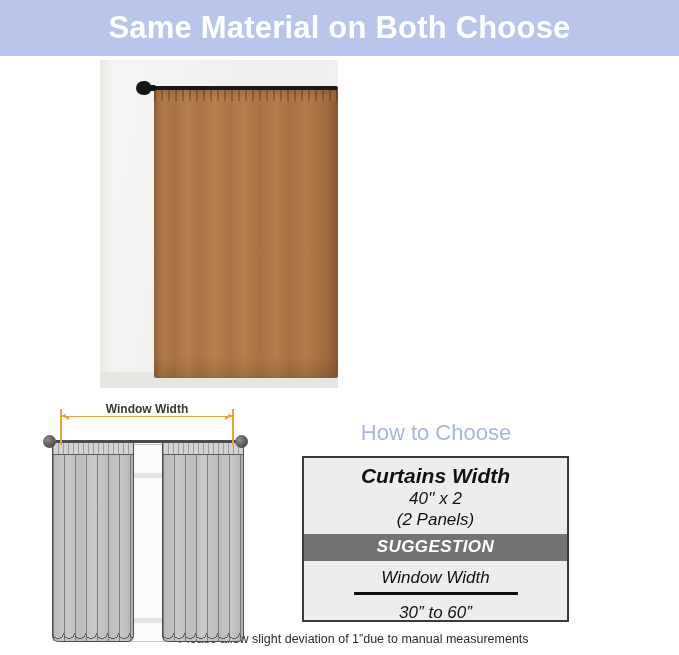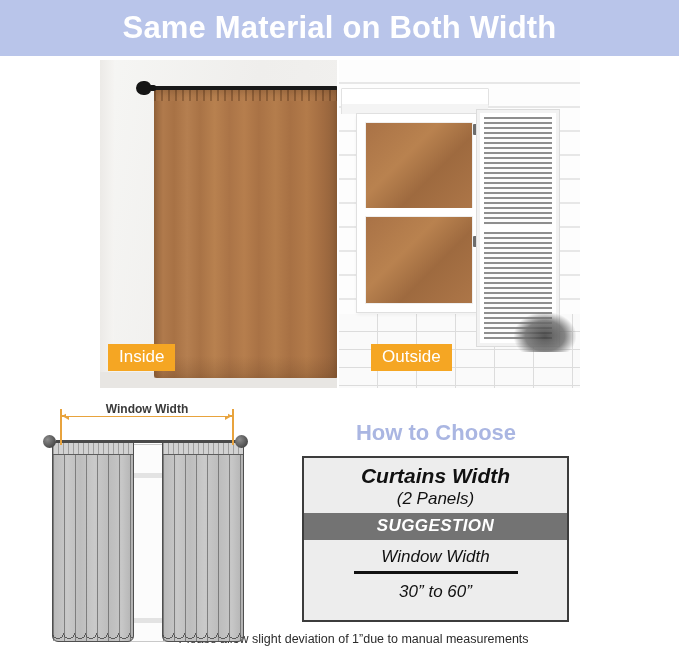--- a/index.html
+++ b/index.html
@@ -254,21 +254,21 @@
     opacity: 0.9;
   }
 
   
   .choose-title {
     position: absolute;
     left: 302px; top: 420px; width: 268px;
     text-align: center;
     color: #aab6e2;
     font-size: 22px;
-    font-weight: bold;
+    font-weight: normal;
   }
   .choose-panel {
     position: absolute;
     left: 302px; top: 456px;
     width: 267px; height: 166px;
     background: #ededed;
     border: 2px solid #3c3c3c;
     box-sizing: border-box;
   }
   .row {
@@ -305,54 +305,34 @@
     font-size: 12.5px;
     color: #2b2b2b;
     padding-left: 28px;
     box-sizing: border-box;
   }
 </style>
 </head>
 <body>
 
 <div class="header-banner">
-  <div class="header-title">Same Material on Both Width</div>
+  <div class="header-title">Same Material on Both Choose</div>
 </div>
 
 <div class="photo-strip">
 
   <div class="photo photo-inside">
     <div class="wall"></div>
     <div class="wall-seam"></div>
     <div class="wall-floor"></div>
     <div class="rod"></div>
     <div class="rod-finial"></div>
     <div class="curtain-photo"></div>
-    <div class="badge badge-inside">Inside</div>
   </div>
 
-  <div class="photo photo-outside">
-    <div class="siding"></div>
-    <div class="brick-low"></div>
-    <div class="win-header"></div>
-    <div class="win-header2"></div>
-    <div class="win-frame">
-      <div class="pane pane-top"></div>
-      <div class="pane-rail"></div>
-      <div class="pane pane-bottom"></div>
-    </div>
-    <div class="hinge hinge-top"></div>
-    <div class="hinge hinge-bot"></div>
-    <div class="shutter">
-      <div class="louvers"></div>
-      <div class="shutter-rail"></div>
-    </div>
-    <div class="bush"></div>
-    <div class="badge badge-outside">Outside</div>
-  </div>
 
 </div>
 
 <div class="diagram">
   <div class="measure-line"></div>
   <div class="measure-tick tick-left"></div>
   <div class="measure-tick tick-right"></div>
   <div class="arrow-head arrow-left"></div>
   <div class="arrow-head arrow-right"></div>
   <div class="measure-label">Window Width</div>
@@ -375,20 +355,21 @@
     <div class="dia-folds"></div>
     <div class="dia-header"></div>
     <div class="dia-hem"></div>
   </div>
 </div>
 
 <div class="choose-title">How to Choose</div>
 
 <div class="choose-panel">
   <div class="row row-title">Curtains Width</div>
+  <div class="row row-sub">40'' x 2</div>
   <div class="row row-sub2">(2 Panels)</div>
   <div class="row row-suggestion">SUGGESTION</div>
   <div class="row row-ww">Window Width</div>
   <div class="ww-underline"></div>
   <div class="row row-range">30” to 60”</div>
 </div>
 
 <div class="disclaimer">Please allow slight deviation of 1”due to manual measurements</div>
 
 </body></html>

